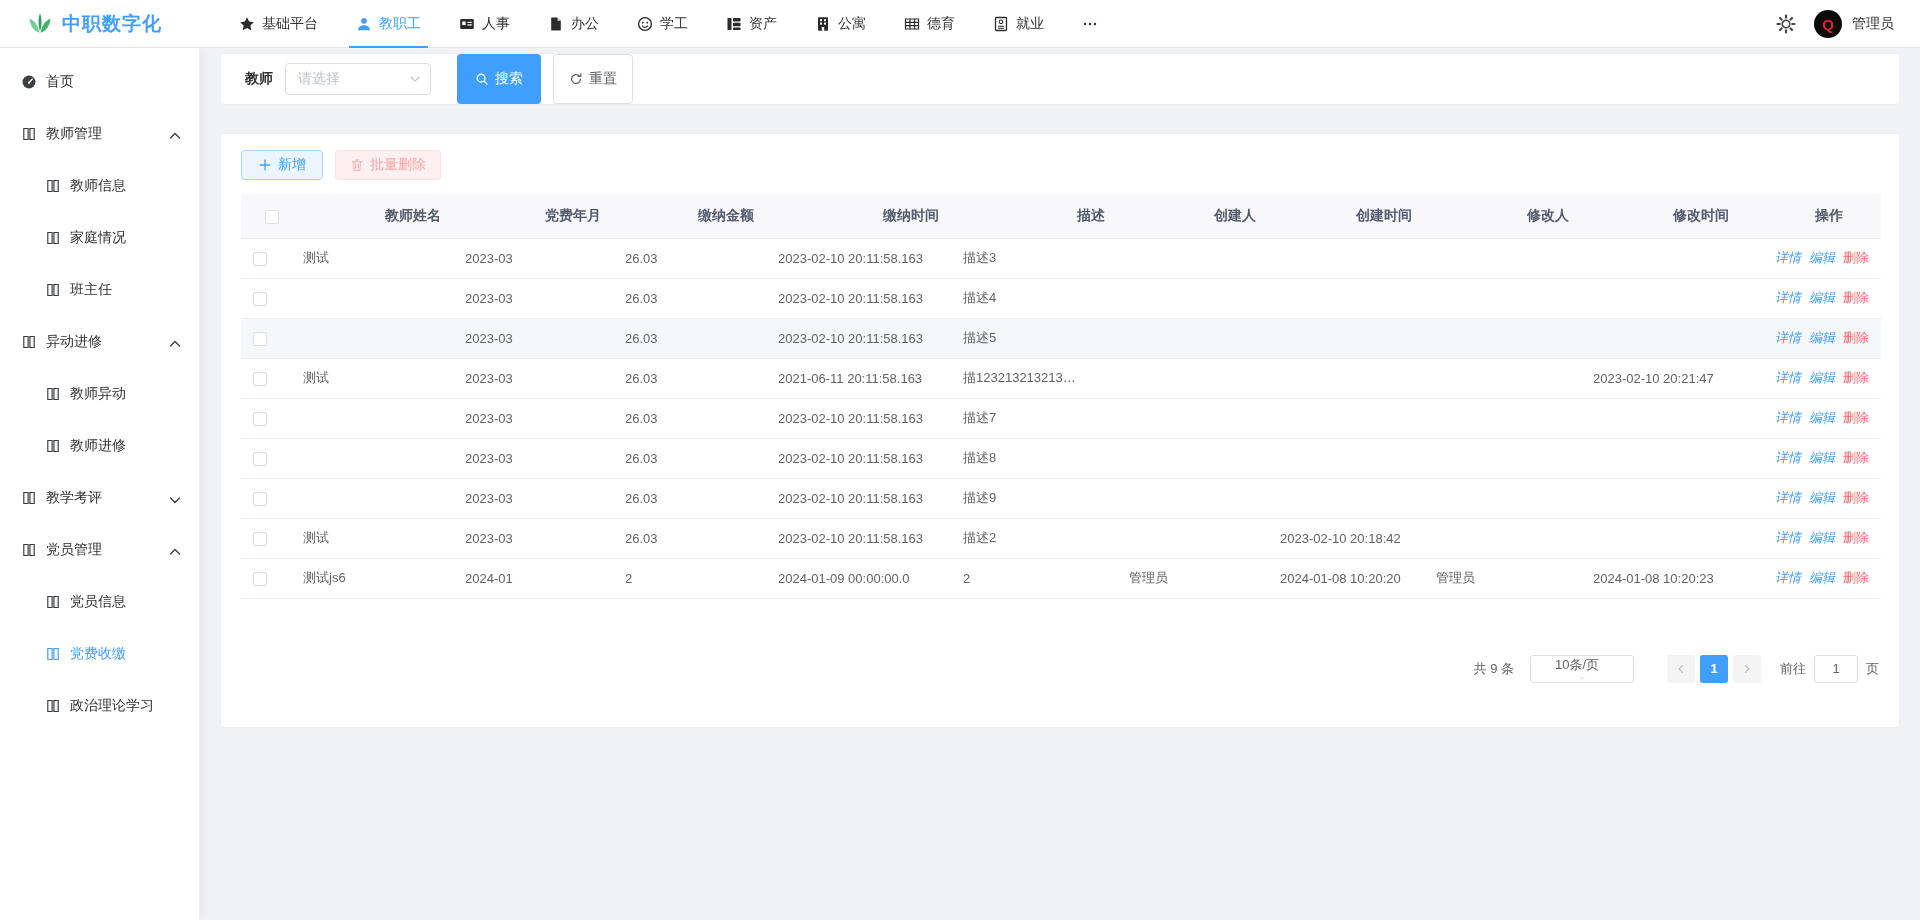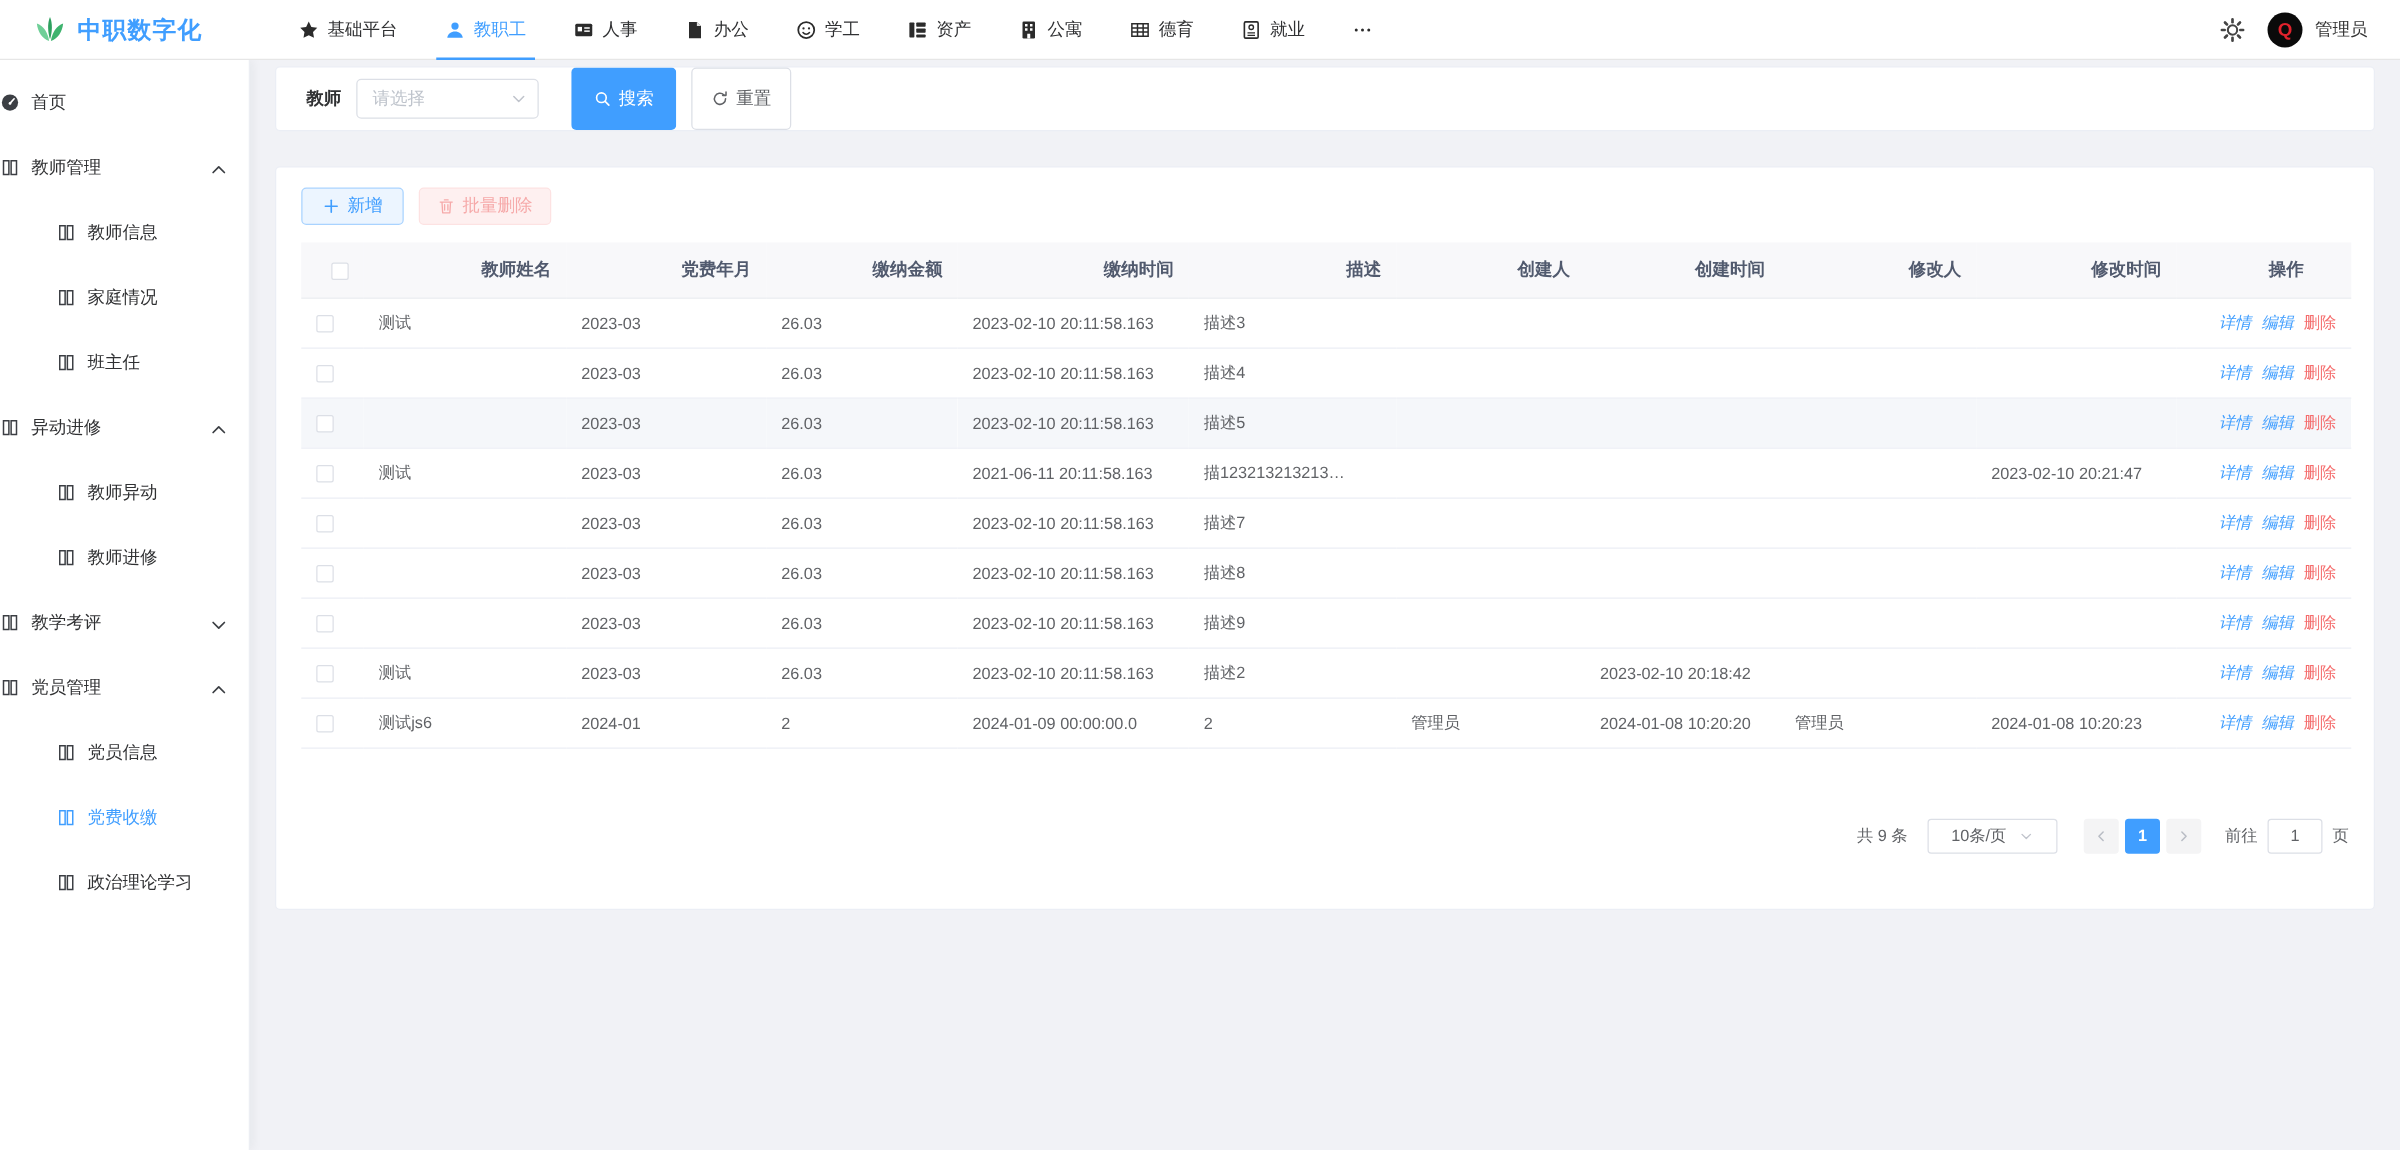--- a/index.html
+++ b/index.html
@@ -26,21 +26,21 @@
   .avatar { width: 28px; height: 28px; border-radius: 50%; background: #0a0a0a; color: #e0222c;
     font-weight: bold; font-size: 15px; display: flex; align-items: center; justify-content: center;
     margin: 0 10px 0 18px; }
   .username { font-size: 14px; color: #333; }
 
   
   .sidebar { position: fixed; top: 48px; left: 0; bottom: 0; width: 200px; background: #fff;
     border-right: 1px solid #eceef3; box-shadow: 2px 0 8px rgba(29,35,41,.05); z-index: 20; padding-top: 8px; }
   .menu-item { height: 52px; display: flex; align-items: center; font-size: 14px; color: #303133;
     cursor: pointer; position: relative; }
-  .menu-item.lvl1 { }
+  .menu-item.lvl1 { padding-left: 21px; }
   .menu-item.lvl2 { padding-left: 45px; }
   .menu-item .icn { width: 16px; height: 16px; margin-right: 9px; color: #3c3f44; flex: none; }
   .menu-item .arrow { position: absolute; right: 20px; width: 12px; height: 12px; color: #606266; }
   .menu-item.active { color: #409eff; }
   .menu-item.active .icn { color: #409eff; }
 
   
   .main { position: absolute; left: 200px; top: 36px; width: 1720px; height: 872px; padding: 17px 20px 0; }
   .card { background: #fff; border: 1px solid #ebeef5; border-radius: 4px; }
 
@@ -74,21 +74,21 @@
   .op-blue { color: #409eff; font-style: italic; }
   .op-red { color: #f56c6c; }
   .checkbox { display: inline-block; width: 14px; height: 14px; border: 1px solid #dcdfe6;
     border-radius: 2px; background: #fff; vertical-align: middle; cursor: pointer; }
 
   
   .pagination { display: flex; align-items: center; justify-content: flex-end; margin-top: 56px;
     font-size: 13px; color: #606266; }
   .pg-total { margin-right: 16px; }
   .pg-size { width: 104px; height: 28px; border: 1px solid #dcdfe6; border-radius: 3px; display: flex;
-    align-items: center; justify-content: center; cursor: pointer; margin-right: 16px; }
+    align-items: center; justify-content: center; cursor: pointer; margin-right: 28px; flex-direction: column; }
   .pg-size span { margin-right: 10px; }
   .pg-size .icn { width: 12px; height: 12px; color: #c0c4cc; }
   .pg-btn { width: 28px; height: 28px; background: #f4f4f5; border-radius: 3px; display: flex;
     align-items: center; justify-content: center; color: #b8bcc4; cursor: pointer; margin: 0 5px; }
   .pg-btn .icn { width: 12px; height: 12px; }
   .pg-page { width: 28px; height: 28px; background: #409eff; color: #fff; border-radius: 3px;
     display: flex; align-items: center; justify-content: center; font-weight: bold; cursor: pointer; }
   .pg-goto { margin-left: 14px; display: flex; align-items: center; }
   .pg-goto input { width: 44px; height: 28px; border: 1px solid #dcdfe6; border-radius: 3px;
     text-align: center; font-size: 13px; color: #606266; margin: 0 8px; outline: none; }

